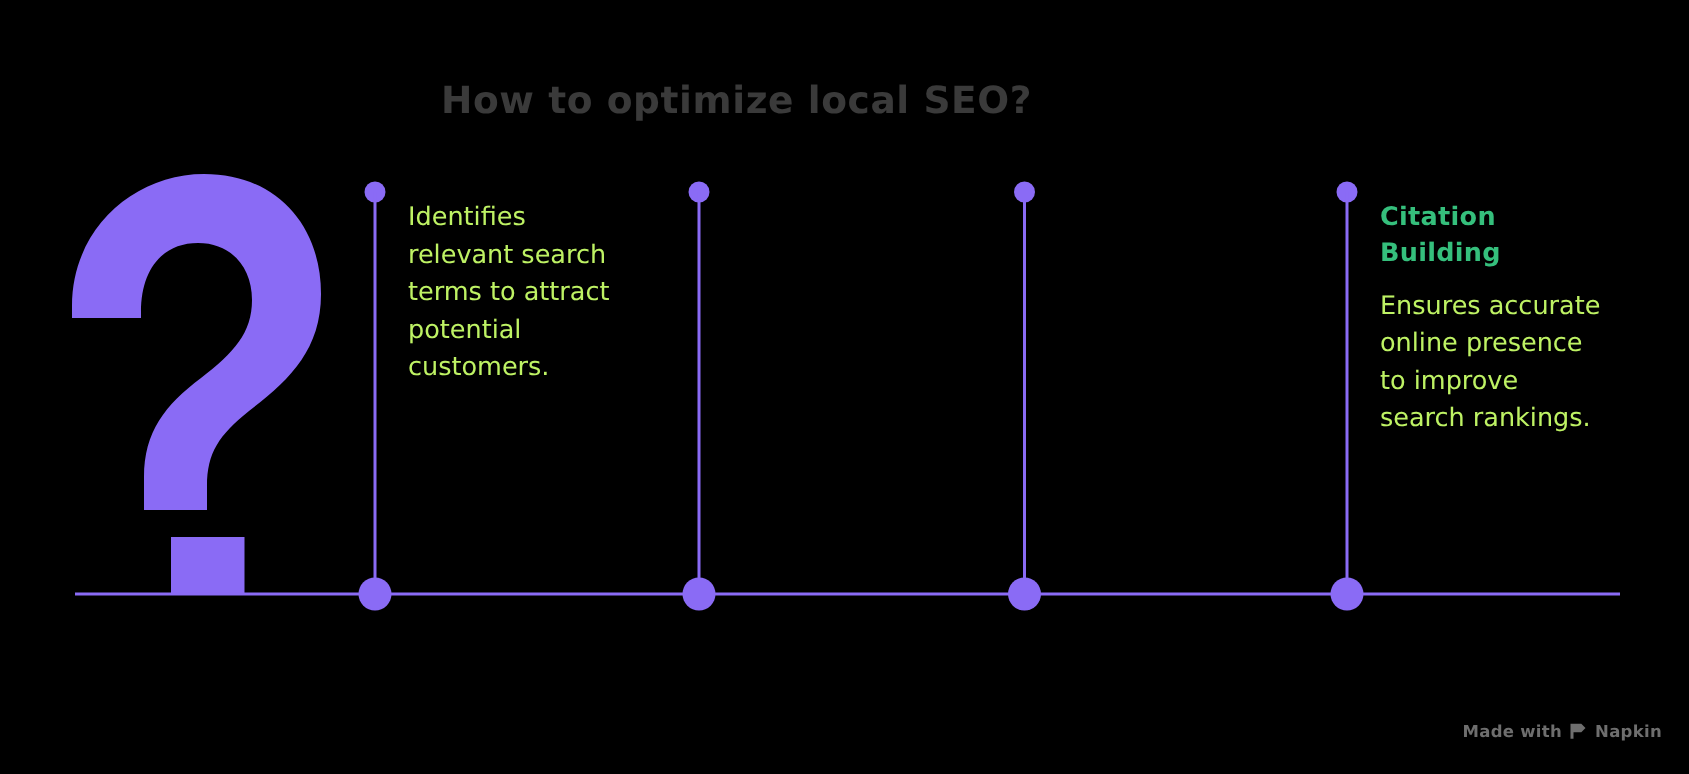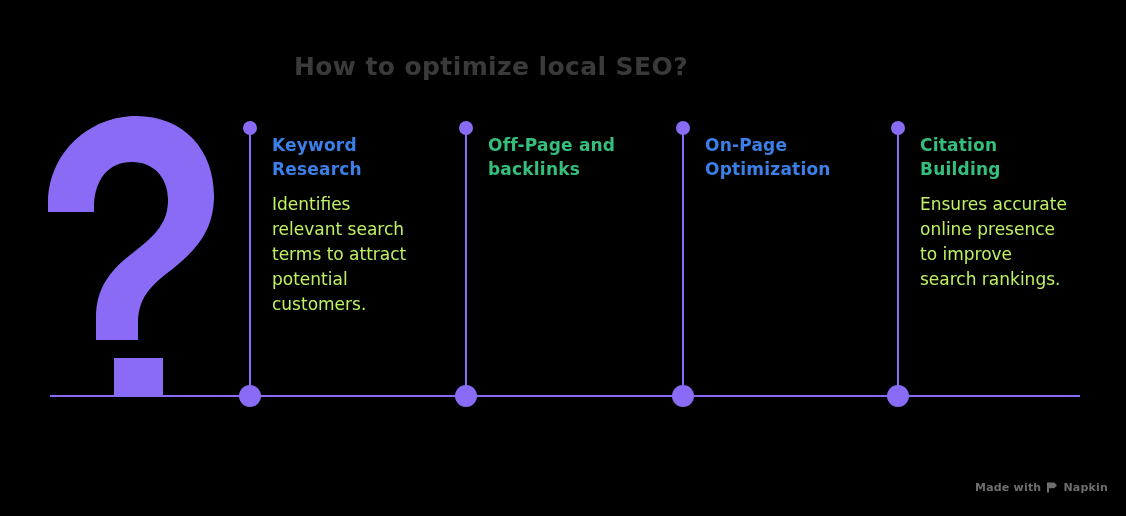--- a/index.html
+++ b/index.html
@@ -160,47 +160,41 @@
     </svg>
   </div>
 
   <div id="timeline-axis"></div>
 
   <div class="milestone" data-col="1" style="left:250px">
     <div class="node-top"></div>
     <div class="connector-line"></div>
     <div class="node-bottom"></div>
     <div class="milestone-content">
-      <div class="milestone-heading accent-blue">Keyword
-Research</div>
       <div class="milestone-body">Identifies
 relevant search
 terms to attract
 potential
 customers.</div>
     </div>
   </div>
 
   <div class="milestone" data-col="2" style="left:466px">
     <div class="node-top"></div>
     <div class="connector-line"></div>
     <div class="node-bottom"></div>
     <div class="milestone-content">
-      <div class="milestone-heading accent-green">Off-Page and
-backlinks</div>
     </div>
   </div>
 
   <div class="milestone" data-col="3" style="left:683px">
     <div class="node-top"></div>
     <div class="connector-line"></div>
     <div class="node-bottom"></div>
     <div class="milestone-content">
-      <div class="milestone-heading accent-blue">On-Page
-Optimization</div>
     </div>
   </div>
 
   <div class="milestone" data-col="4" style="left:898px">
     <div class="node-top"></div>
     <div class="connector-line"></div>
     <div class="node-bottom"></div>
     <div class="milestone-content">
       <div class="milestone-heading accent-green">Citation
 Building</div>

